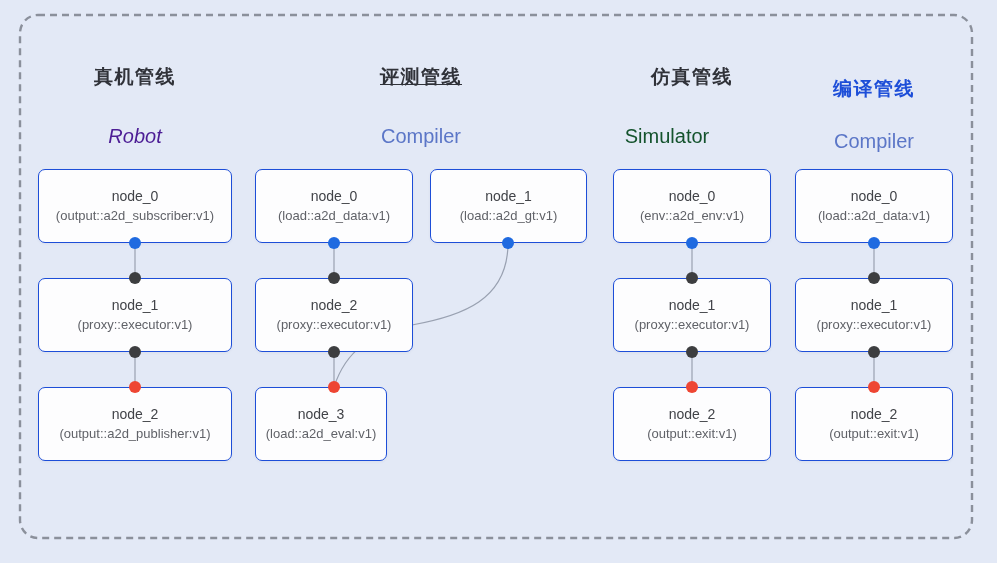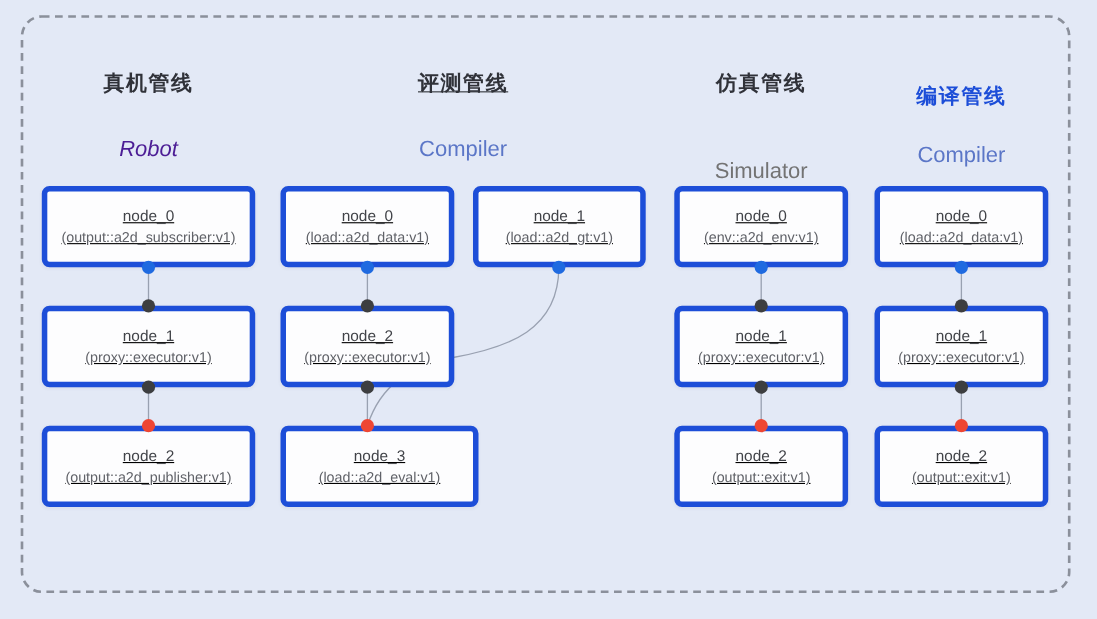--- a/index.html
+++ b/index.html
@@ -16,24 +16,23 @@
     font-size:19px;font-weight:700;letter-spacing:1.5px;
     white-space:nowrap;line-height:24px;
   }
   .title-en{
     position:absolute;transform:translateX(-50%);
     font-size:20px;font-weight:400;
     white-space:nowrap;line-height:25px;
   }
   .node-box{
     position:absolute;box-sizing:border-box;
-    background:#fdfdfe;border:5px solid #1d4ed8;border-radius:7px;
+    background:#fdfdfe;border:1px solid #1d4ed8;border-radius:7px;
     display:flex;flex-direction:column;align-items:center;justify-content:center;gap:5px;
     box-shadow:0 1px 3px rgba(60,70,110,0.06);
-    text-decoration:underline;
   }
   .node-title{font-size:14px;color:#414348;line-height:15px;}
   .node-sub{font-size:13px;color:#606268;line-height:14px;}
   .dot{position:absolute;width:12px;height:12px;border-radius:50%;}
   .edge{fill:none;stroke-width:1.2px;}
   .frame-rect{fill:none;}
 </style>
 </head>
 <body style="background: rgb(227, 233, 246);">
 
@@ -72,26 +71,26 @@
         <div class="node-sub">(load::a2d_data:v1)</div>
       </div>
       <div class="node-box" style="left: 430px; top: 169px; width: 157px; height: 74px;">
         <div class="node-title">node_1</div>
         <div class="node-sub">(load::a2d_gt:v1)</div>
       </div>
       <div class="node-box" style="left: 255px; top: 278px; width: 158px; height: 74px;">
         <div class="node-title">node_2</div>
         <div class="node-sub">(proxy::executor:v1)</div>
       </div>
-      <div class="node-box" style="left: 255px; top: 387px; width: 180px; height: 74px;">
+      <div class="node-box" style="left: 255px; top: 387px; width: 132px; height: 74px;">
         <div class="node-title">node_3</div>
         <div class="node-sub">(load::a2d_eval:v1)</div>
       </div>
       <div class="title-zh" style="left: 692px; top: 65px; color: rgb(48, 50, 57);">仿真管线</div>
-      <div class="title-en" style="left: 692px; top: 124px; color: #737373; margin-top: 20px;">Simulator</div>
+      <div class="title-en" style="left: 667px; top: 124px; color: #14532d;">Simulator</div>
       <div class="node-box" style="left: 613px; top: 169px; width: 158px; height: 74px;">
         <div class="node-title">node_0</div>
         <div class="node-sub">(env::a2d_env:v1)</div>
       </div>
       <div class="node-box" style="left: 613px; top: 278px; width: 158px; height: 74px;">
         <div class="node-title">node_1</div>
         <div class="node-sub">(proxy::executor:v1)</div>
       </div>
       <div class="node-box" style="left: 613px; top: 387px; width: 158px; height: 74px;">
         <div class="node-title">node_2</div>

